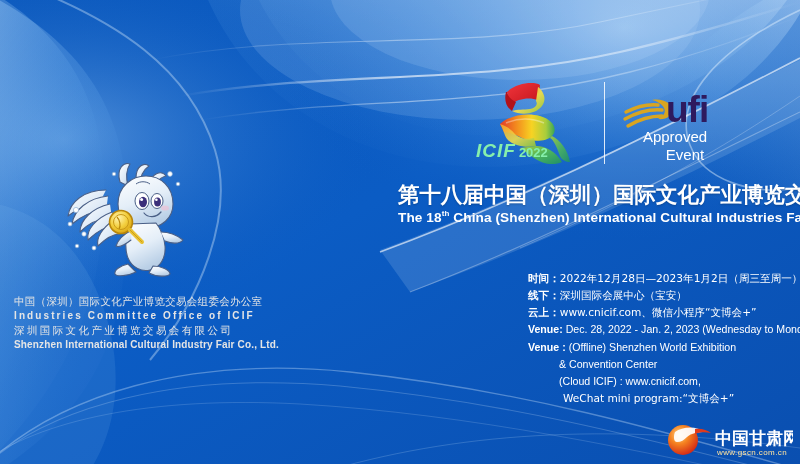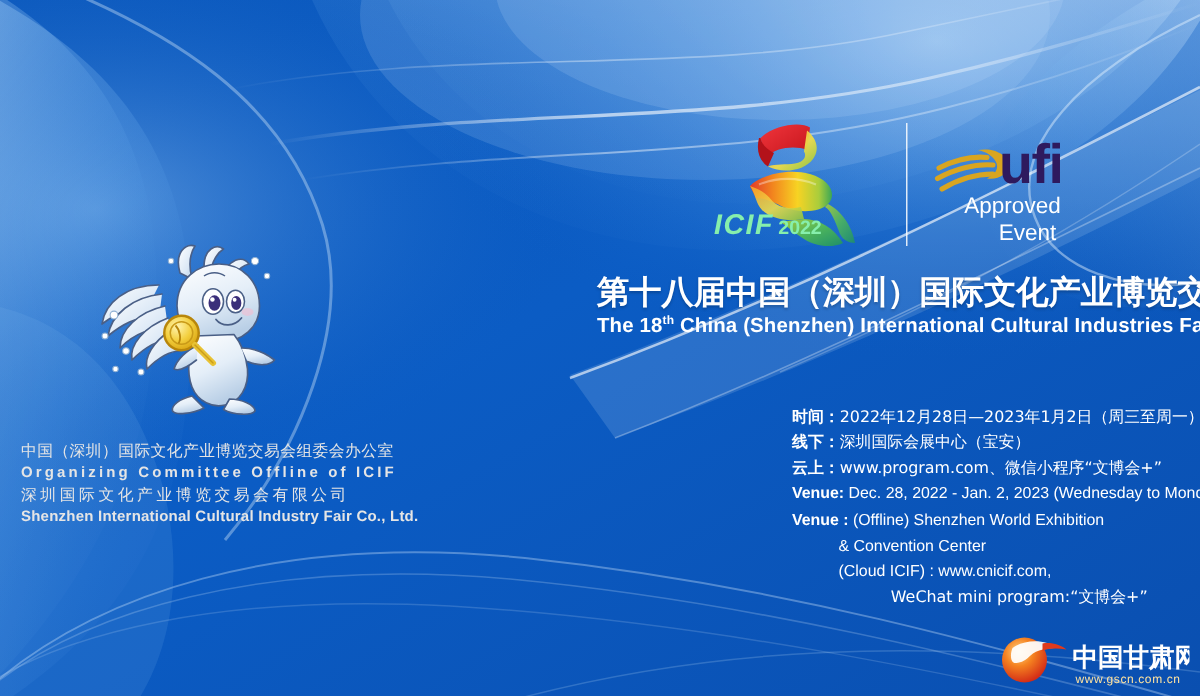--- a/index.html
+++ b/index.html
@@ -53,21 +53,21 @@
   .org .l-cn2{font-size:10.5px;font-family:"DejaVu Sans","Liberation Sans",sans-serif;letter-spacing:2.4px;}
   .org .l-en2{font-size:10px;font-weight:bold;letter-spacing:.15px;white-space:nowrap;}
 
   
   .info{
     position:absolute;left:528px;top:270px;width:268px;
     color:#ffffff;font-size:10.6px;line-height:1.62;
   }
   .info .row{white-space:nowrap;}
   .info b{font-weight:bold;}
-  .info .cn{font-family:"DejaVu Sans","Liberation Sans",sans-serif;text-align:center;}
+  .info .cn{font-family:"DejaVu Sans","Liberation Sans",sans-serif;}
   .info .ind1{padding-left:31px;}
   .info .ind2{padding-left:31px;}
   .info .ind3{padding-left:35px;}
 
   
   .watermark{position:absolute;left:665px;top:420px;width:128px;height:40px;}
 </style>
 </head>
 <body>
 
@@ -290,29 +290,29 @@
         <text x="63" y="78" text-anchor="middle" font-family="Liberation Sans, sans-serif" font-size="15" fill="#ffffff">Event</text>
       </g>
     </svg>
   </div>
 
   <div class="title-cn">第十八届中国（深圳）国际文化产业博览交易会</div>
   <div class="title-en"><span>The 18</span><sup>th</sup><span> China (Shenzhen) International Cultural Industries Fair</span></div>
 
   <div class="org">
     <div class="l-cn">中国（深圳）国际文化产业博览交易会组委会办公室</div>
-    <div class="l-en">Organizing Committee Offline of ICIF</div>
+    <div class="l-en">Industries Committee Office of ICIF</div>
     <div class="l-cn2">深圳国际文化产业博览交易会有限公司</div>
     <div class="l-en2">Shenzhen International Cultural Industry Fair Co., Ltd.</div>
   </div>
 
   <div class="info">
     <div class="row"><b class="cn">时间：</b><span class="cn">2022年12月28日—2023年1月2日（周三至周一）</span></div>
     <div class="row"><b class="cn">线下：</b><span class="cn">深圳国际会展中心（宝安）</span></div>
-    <div class="row"><b class="cn">云上：</b><span class="cn">www.program.com、微信小程序“文博会+”</span></div>
+    <div class="row"><b class="cn">云上：</b><span class="cn">www.cnicif.com、微信小程序“文博会+”</span></div>
     <div class="row"><b>Venue:</b>&nbsp;<span>Dec. 28, 2022 - Jan. 2, 2023 (Wednesday to Monday)</span></div>
     <div class="row"><b>Venue :</b>&nbsp;<span>(Offline) Shenzhen World Exhibition</span></div>
     <div class="row ind1"><span>&amp; Convention Center</span></div>
     <div class="row ind2"><span>(Cloud ICIF) : www.cnicif.com,</span></div>
     <div class="row ind3 cn"><span>WeChat mini program:“文博会+”</span></div>
   </div>
 
   <svg class="watermark" viewBox="0 0 128 40">
     <defs>
       <radialGradient id="wmBall" cx="38%" cy="32%" r="70%">

